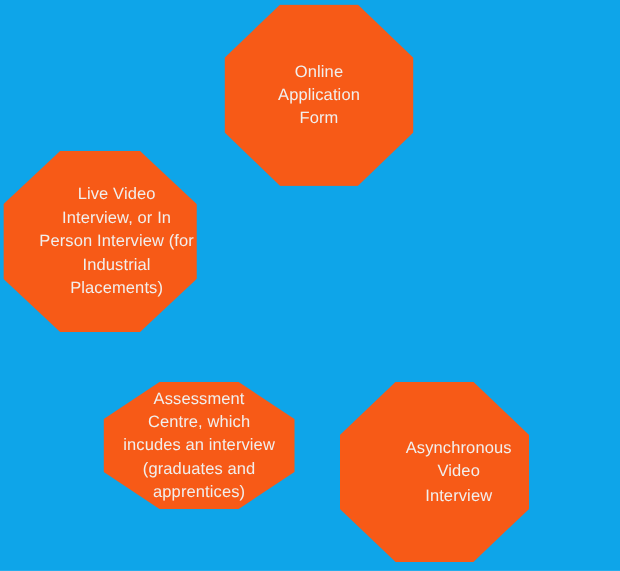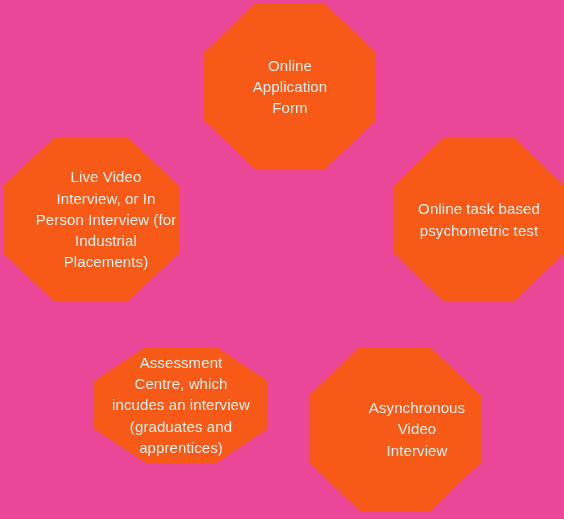--- a/index.html
+++ b/index.html
@@ -7,21 +7,21 @@
     padding: 0;
     background: #ffffff;
   }
   body {
     font-family: "Liberation Sans", sans-serif;
   }
   #canvas {
     position: relative;
     width: 564px;
     height: 519px;
-    background: #ec4899;
+    background: #0ea5e9;
     overflow: hidden;
   }
   .octagon {
     position: absolute;
     display: flex;
     align-items: center;
     justify-content: center;
     box-sizing: border-box;
     -webkit-clip-path: polygon(
       29.5% 0%, 70.5% 0%,
@@ -78,24 +78,20 @@
 <body>
 
 <div id="canvas">
 
   <div class="octagon" id="node-application-form" style="background:#f75a17;">
     <div class="octagon-label">Online
 Application
 Form</div>
   </div>
 
-  <div class="octagon" id="node-psychometric-test" style="background:#f75a17;">
-    <div class="octagon-label">Online task based
-psychometric test</div>
-  </div>
 
   <div class="octagon" id="node-async-video-interview" style="background:#f75a17;padding-left:44px;">
     <div class="octagon-label">Asynchronous
 Video
 Interview</div>
   </div>
 
   <div class="octagon" id="node-assessment-centre" style="background:#f75a17;">
     <div class="octagon-label">Assessment
 Centre, which

